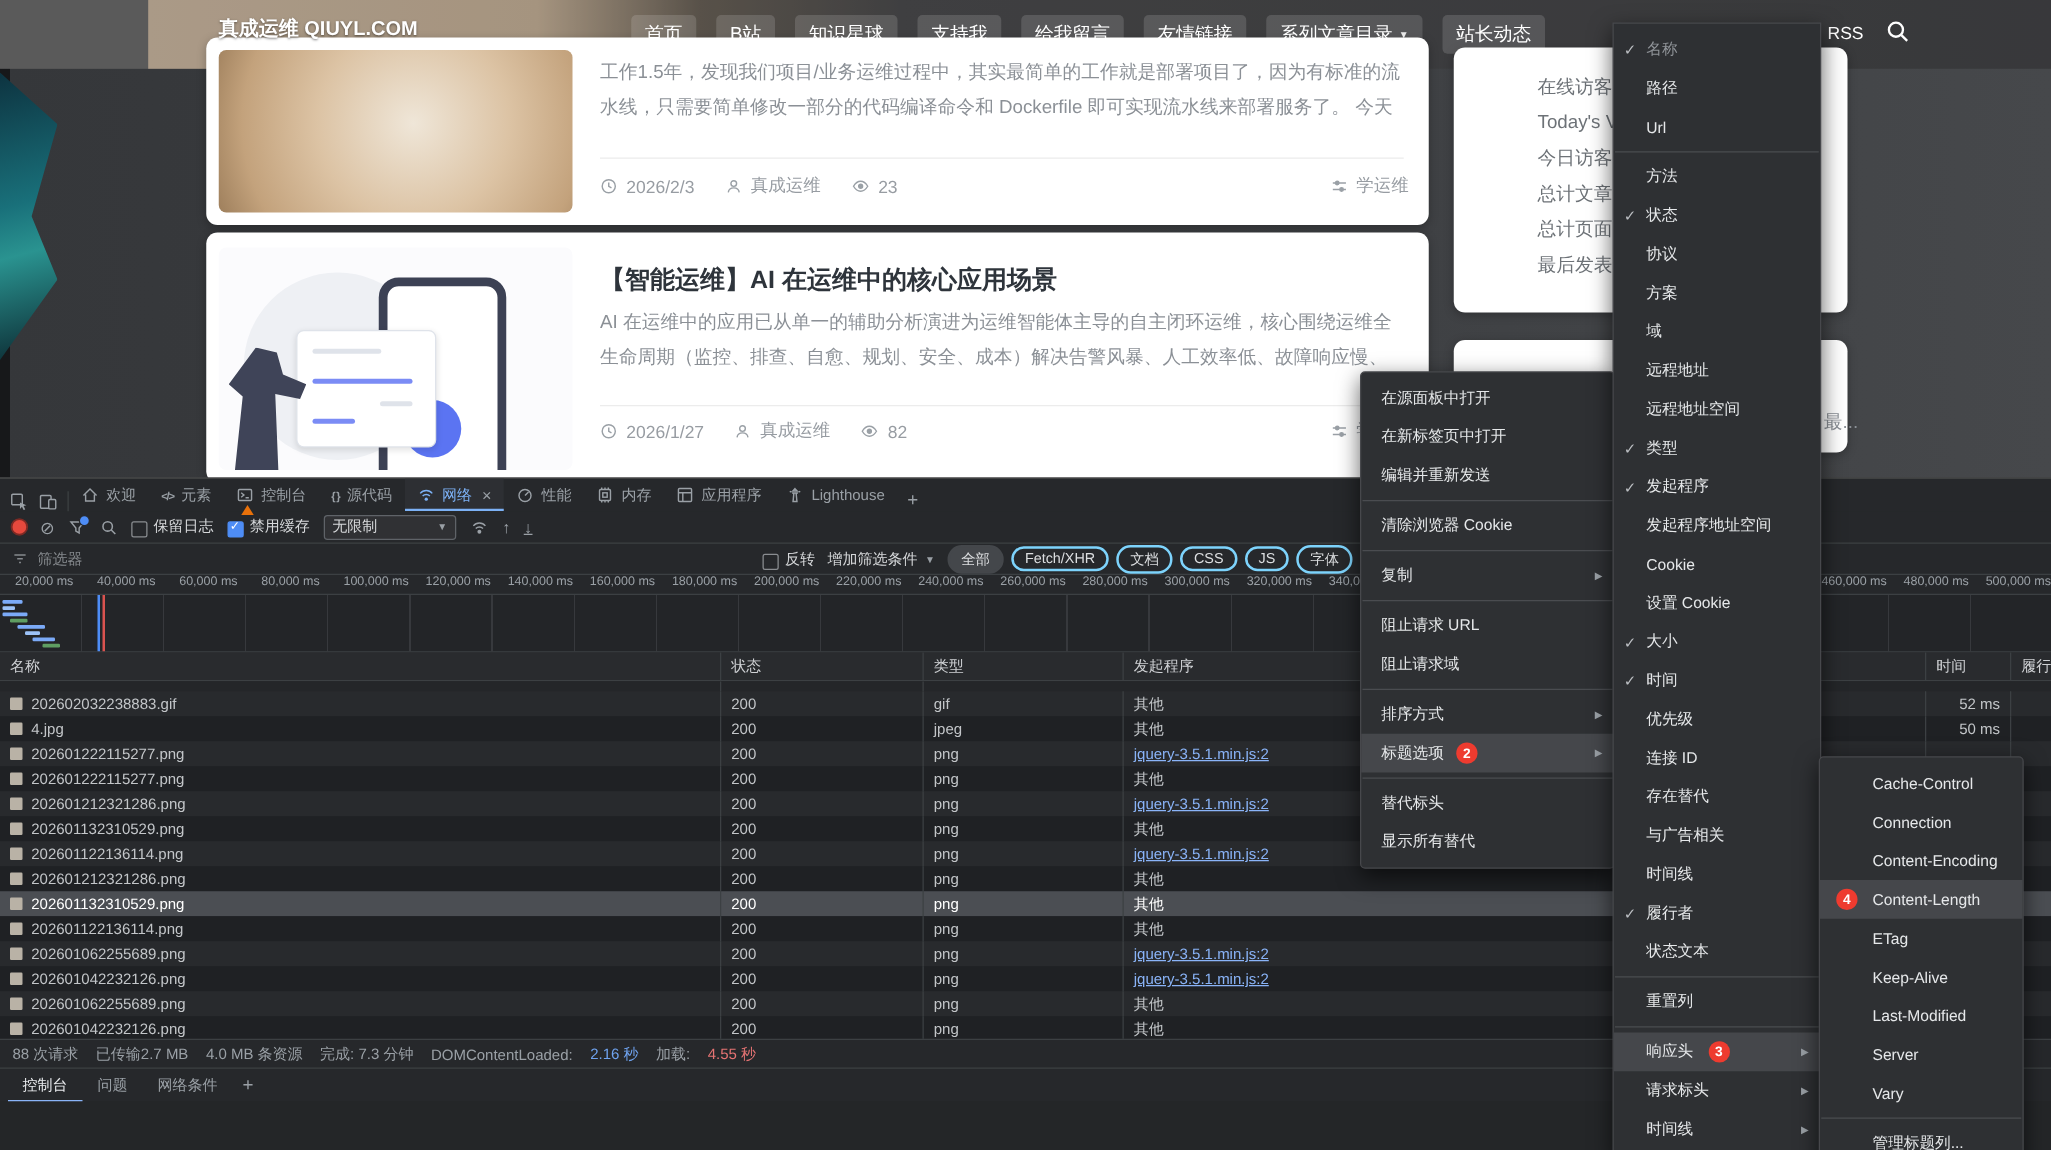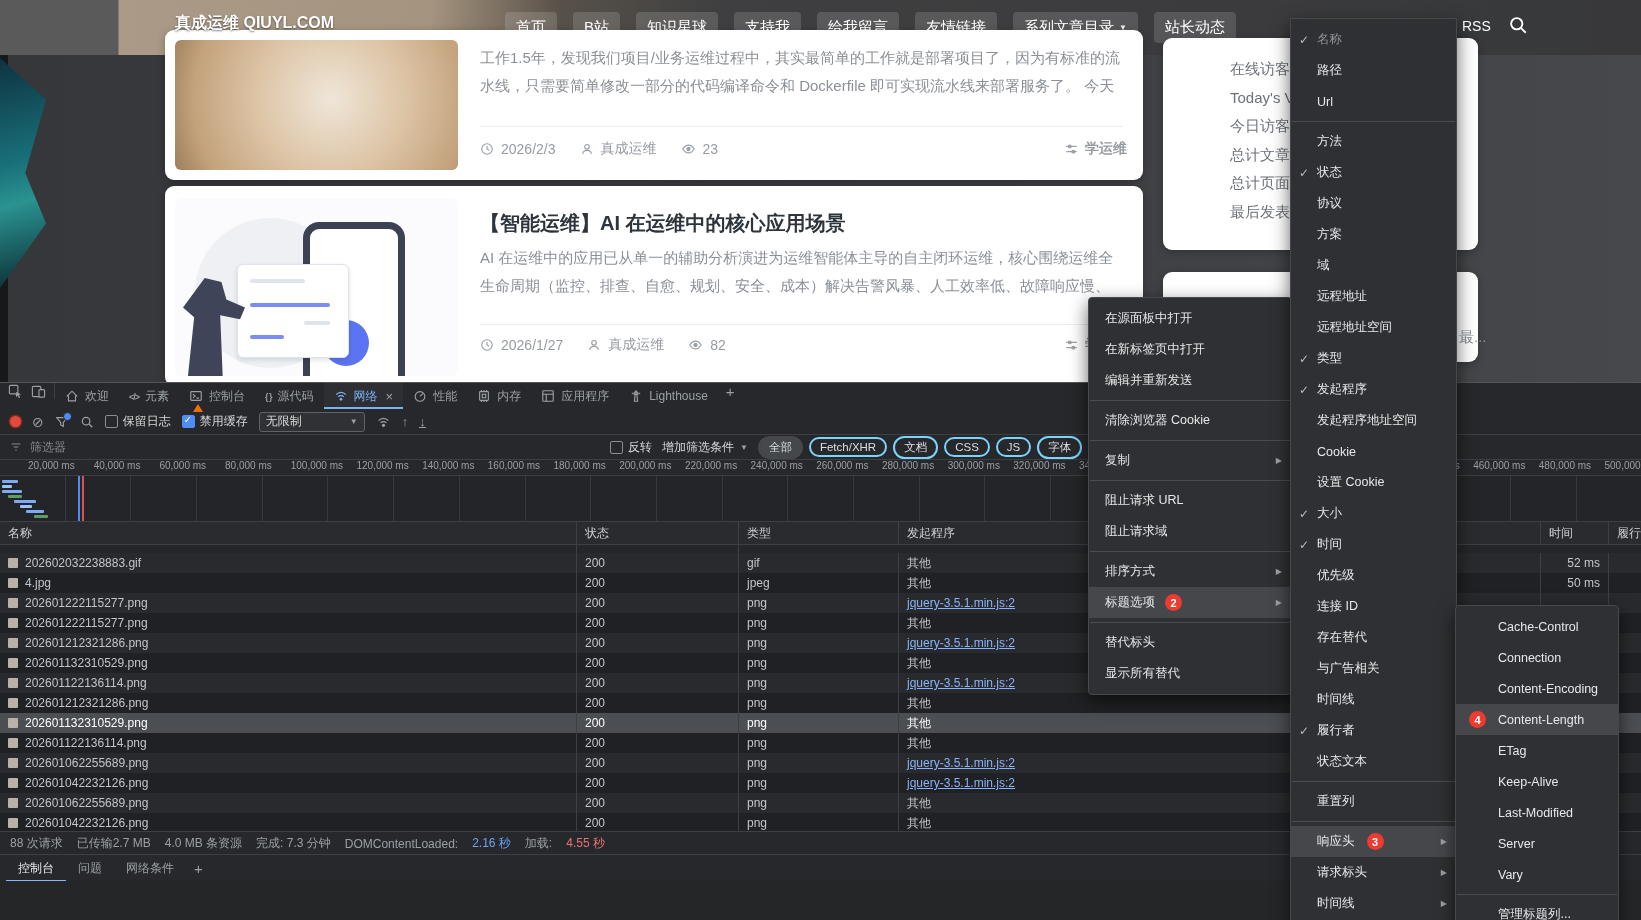--- a/index.html
+++ b/index.html
@@ -32,59 +32,59 @@
   .ill-blue{position:absolute;left:148px;top:122px;width:46px;height:46px;border-radius:50%;background:#5b74f2;}
   .ill-card{position:absolute;left:62px;top:66px;width:110px;height:92px;background:#fff;border:1px solid #dfe3ea;border-radius:6px;box-shadow:0 2px 5px rgba(0,0,0,.12);}
   .ill-line{position:absolute;height:4px;border-radius:2px;background:#7b8cf5;}
   .ill-line.g{background:#dfe3ea;}
   .ill-person{position:absolute;left:8px;top:80px;width:62px;height:98px;background:#3f4458;clip-path:polygon(35% 0,62% 4%,70% 22%,100% 30%,92% 42%,60% 38%,64% 100%,8% 100%,18% 40%,0 30%);}
   .atitle{position:absolute;left:315px;color:#2e343b;font-size:20px;font-weight:bold;}
   .aexc{position:absolute;left:315px;right:20px;color:#8b9096;font-size:15px;line-height:1.85;height:58px;overflow:hidden;}
   .adiv{position:absolute;left:315px;right:20px;height:1px;background:#ececec;}
   .ameta{position:absolute;left:315px;right:16px;display:flex;align-items:center;gap:7px;color:#979ca2;font-size:14px;}
   .ameta .sp{width:10px;}
-  .ameta .tagwrap{margin-left:auto;display:flex;align-items:center;gap:6px;font-weight:bold;}
+  .ameta .tagwrap{margin-left:auto;display:flex;align-items:center;gap:6px;}
   .mi-svg{display:inline-block;vertical-align:-2px;}
   .scard1{left:1163px;top:38px;width:315px;height:212px;}
   .scard2{left:1163px;top:272px;width:315px;height:90px;}
   .stats{position:absolute;left:67px;top:22px;}
   .stats .stat{height:28.5px;color:#6d7277;font-size:15px;white-space:nowrap;}
   .more-frag{position:absolute;left:296px;top:56px;color:#8b9096;font-size:15px;}
   
   .dt{position:absolute;left:0;top:382px;right:0;bottom:0;background:#26282b;color:#d6d8da;font-size:12px;border-top:1px solid #555;}
-  .dt-tabs{height:26px;display:flex;align-items:flex-start;background:#26282b;}
+  .dt-tabs{height:26px;display:flex;align-items:flex-end;background:#26282b;}
   .dt-tabs .tools{display:flex;align-items:center;gap:8px;padding:0 8px;border-right:1px solid #3c4043;height:16px;color:#9aa0a6;}
   .dtab{display:flex;align-items:center;gap:6px;padding:0 10px;height:26px;color:#9aa0a6;position:relative;white-space:nowrap;}
   .dtab.active{color:#7cb1f5;box-shadow:inset 0 -2px 0 #7cb1f5;background:#2d2f33;}
   .dtab .tico{font-size:9px;font-weight:bold;letter-spacing:-1px;}
   .dtab .close{color:#9aa0a6;margin-left:2px;font-size:13px;}
   .warn-tri{position:absolute;left:14px;bottom:-3px;width:0;height:0;border-left:5px solid transparent;border-right:5px solid transparent;border-bottom:8px solid #e8710a;}
   .plus{color:#9aa0a6;font-size:15px;padding:0 8px;}
   .dt-toolbar{height:25px;display:flex;align-items:center;gap:11px;padding:0 10px;border-bottom:1px solid #3c4043;}
   .rec{width:11px;height:11px;border-radius:50%;background:#e5493d;box-shadow:0 0 0 1.5px #7e2a24;}
   .gico{color:#9aa0a6;font-size:14px;line-height:1;}
   .funnel{position:relative;display:inline-flex;}
   .fdot{position:absolute;right:-3px;top:-3px;width:7px;height:7px;border-radius:50%;background:#4e8df6;border:1px solid #26282b;}
   .cb{display:inline-block;width:11px;height:11px;border:1px solid #8a8d91;border-radius:2px;position:relative;}
   .cb.on{background:#4e8df6;border-color:#4e8df6;}
   .cb.on::after{content:"✓";position:absolute;left:1px;top:-2px;color:#fff;font-size:10px;}
-  .cblbl{display:flex;align-items:center;gap:5px;color:#d6d8da;}
+  .cblbl{display:flex;align-items:flex-end;gap:5px;color:#d6d8da;}
   .ddown{display:flex;align-items:center;justify-content:space-between;width:92px;height:18px;border:1px solid #5f6368;border-radius:3px;background:#303134;padding:0 6px;color:#d6d8da;}
   .ddown .caret{font-size:8px;color:#9aa0a6;}
   .arr-exp{color:#9aa0a6;font-size:13px;}
   .arr-exp.dl{border-bottom:1.5px solid #9aa0a6;line-height:11px;}
   .dt-filter{height:24px;display:flex;align-items:center;gap:10px;padding:0 10px;border-bottom:1px solid #3c4043;}
   .finput{display:flex;align-items:center;gap:6px;width:590px;}
   .finput input{background:transparent;border:none;outline:none;color:#e8eaed;font-size:12px;width:100%;}
   .finput input::placeholder{color:#85898d;}
   .pills{display:flex;align-items:center;gap:6px;}
   .pill{border:2px solid #7dd3fc;border-radius:12px;padding:2px 9px;color:#dcdee0;font-size:11.5px;white-space:nowrap;}
   .pill.active{background:#44474b;border-color:#44474b;}
   .morefilter{display:flex;gap:6px;align-items:center;color:#d6d8da;}
-  .axis{height:15px;display:flex;overflow:hidden;border-bottom:1px solid #3c4043;color:#9aa0a6;font-size:10px;padding-left:28px;}
+  .axis{height:15px;display:flex;overflow:hidden;border-bottom:1px solid #3c4043;color:#9aa0a6;font-size:10px;padding-left:12px;}
   .tick{flex:0 0 65.7px;white-space:nowrap;}
   .overview{position:relative;height:45px;border-bottom:1px solid #3c4043;background:#232528;
             background-image:repeating-linear-gradient(to right,transparent 0 64.7px,#37393d 64.7px 65.7px);}
   .ovbar{position:absolute;border-radius:1px;}
   .mline{position:absolute;top:0;bottom:0;width:1.5px;}
   
   .ntable{position:relative;}
   .nrow,.nhead{display:flex;align-items:center;height:20px;}
   .nhead{height:22px;background:#292b2e;border-bottom:1px solid #3c4043;color:#cfd1d4;}
   .cell{overflow:hidden;white-space:nowrap;padding:0 8px;box-sizing:border-box;height:100%;display:flex;align-items:center;}

